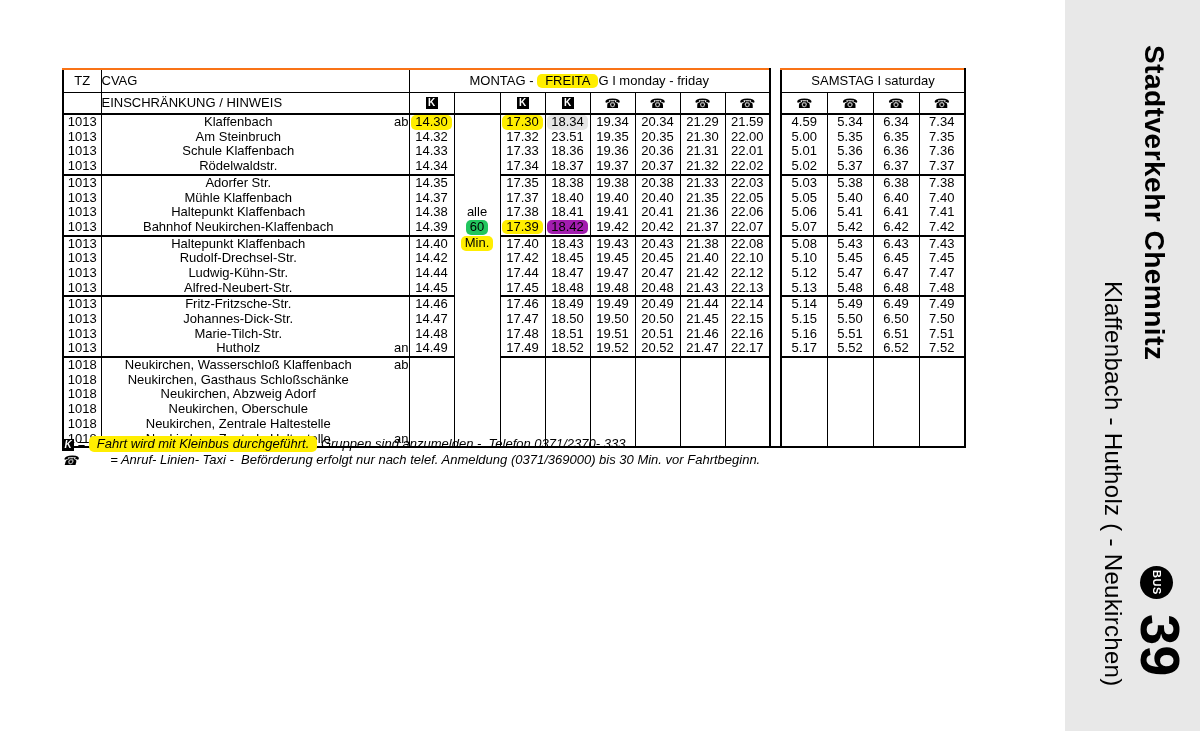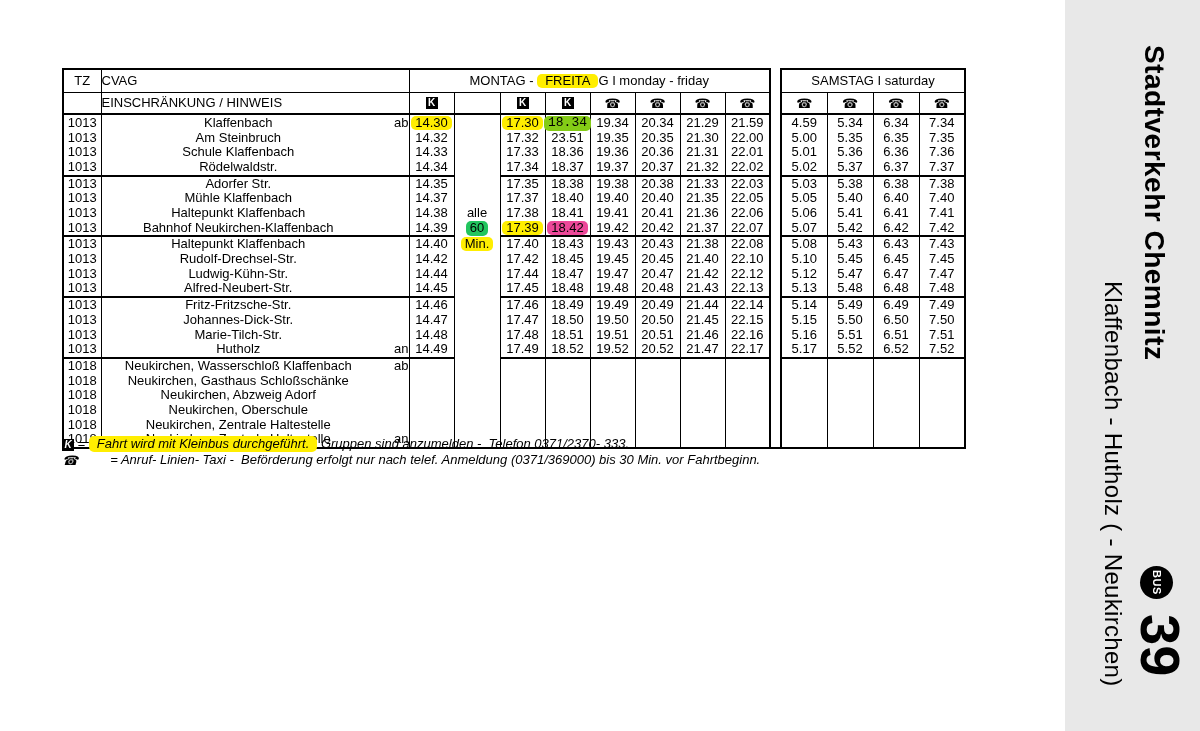--- a/index.html
+++ b/index.html
@@ -13,21 +13,21 @@
   table.tt td,table.tt th{
     padding:0;margin:0;font-weight:normal;white-space:nowrap;overflow:visible;
     font-size:13px;line-height:14.5px;height:14.7px;vertical-align:middle;
   }
   tr.h1 td,tr.h1 th{height:22px;}
   tr.h2 td{height:20px;}
   
   .bl2{border-left:2px solid #000;}
   .br2{border-right:2px solid #000;}
   .br1{border-right:1px solid #000;}
-  .bt2{border-top:2px solid #000000;}
+  .bt2{border-top:2px solid #f97316;}
   .bb2{border-bottom:2px solid #000;}
   .bb1{border-bottom:1px solid #000;}
   tr.sep td{border-bottom:2px solid #000;}
   tr.sep td.note,tr.sep td.gap{border-bottom:none;}
   tr.last td{border-bottom:2px solid #000;}
   td.tz{text-align:center;}
   td.stop{text-align:center;padding-left:5px;}
   td.marker{text-align:right;padding-right:6px;}
   td.time,td.note{text-align:center;}
   td.gap{border-top:none;border-bottom:none;}
@@ -124,21 +124,21 @@
             <td class="sym bb2 br2"><span class="phone">☎</span></td>
           </tr>
 
       <tr>
             <td class="tz bl2 br1">1013</td>
             <td class="stop">Klaffenbach</td>
             <td class="marker br1">ab</td>
             <td class="time br1"><span class="hl" style="background: rgb(255, 238, 0);">14.30</span></td>
             <td class="note br1"></td>
             <td class="time br1"><span class="hl" style="background: rgb(255, 238, 0);">17.30</span></td>
-            <td class="time br1"><span class="hl" style="background: #84cc16; font-family: Liberation Mono, monospace;">18.34</span></td>
+            <td class="time br1"><span class="hl" style="background: #e5e5e5;">18.34</span></td>
             <td class="time br1">19.34</td>
             <td class="time br1">20.34</td>
             <td class="time br1">21.29</td>
             <td class="time br2">21.59</td>
             <td class="gap"></td>
             <td class="time bl2 br1">4.59</td>
             <td class="time br1">5.34</td>
             <td class="time br1">6.34</td>
             <td class="time br2">7.34</td>
           </tr>
@@ -250,21 +250,21 @@
             <td class="time br1">6.41</td>
             <td class="time br2">7.41</td>
           </tr>
           <tr class="sep">
             <td class="tz bl2 br1">1013</td>
             <td class="stop">Bahnhof Neukirchen-Klaffenbach</td>
             <td class="marker br1"></td>
             <td class="time br1">14.39</td>
             <td class="note br1"><span class="hl" style="background: #22c55e;">60</span></td>
             <td class="time br1"><span class="hl" style="background: rgb(255, 238, 0);">17.39</span></td>
-            <td class="time br1"><span class="hl" style="background: #ec4899;">18.42</span></td>
+            <td class="time br1"><span class="hl" style="background: #a21caf;">18.42</span></td>
             <td class="time br1">19.42</td>
             <td class="time br1">20.42</td>
             <td class="time br1">21.37</td>
             <td class="time br2">22.07</td>
             <td class="gap"></td>
             <td class="time bl2 br1">5.07</td>
             <td class="time br1">5.42</td>
             <td class="time br1">6.42</td>
             <td class="time br2">7.42</td>
           </tr>

